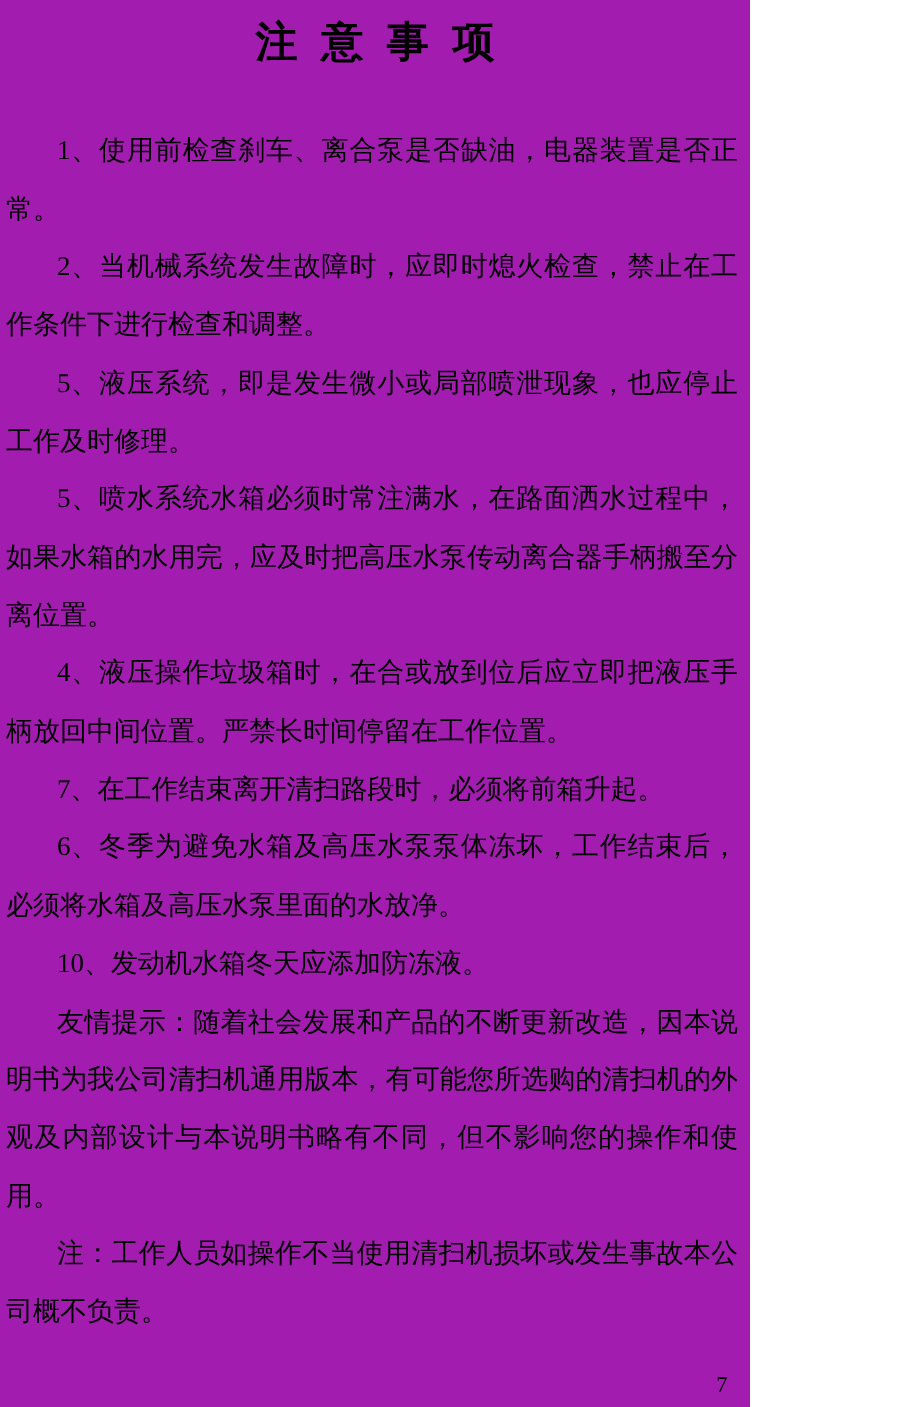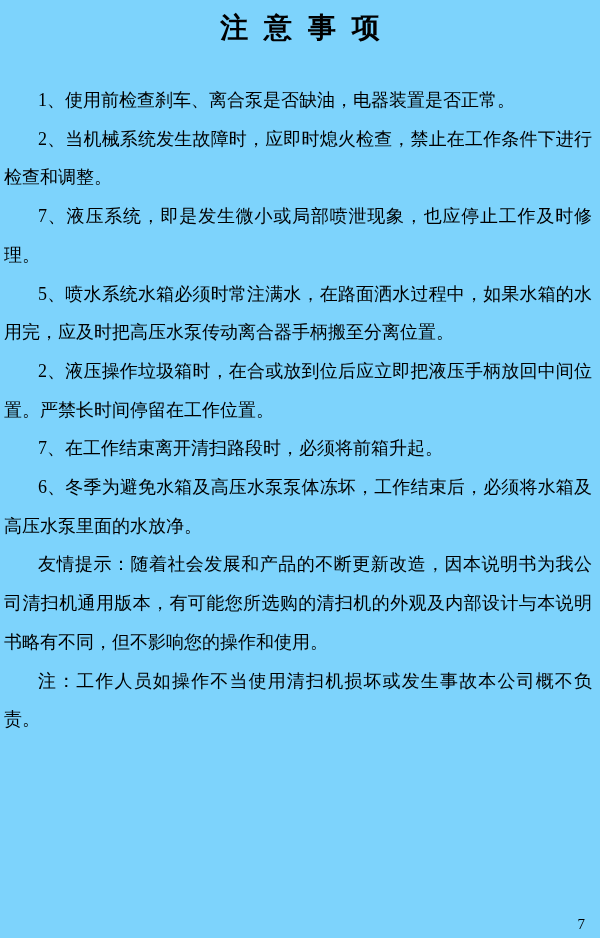--- a/index.html
+++ b/index.html
@@ -2,23 +2,23 @@
 <html><head>
 <meta charset="utf-8">
 <style>
   html, body {
     margin: 0;
     padding: 0;
     background: #ffffff;
   }
   .page {
     position: relative;
-    width: 600px;
+    width: 500px;
     height: 938px;
-    background: #7dd3fc;
+    background: #a21caf;
     color: #000000;
     overflow: hidden;
     font-family: "Liberation Serif", "DejaVu Serif", serif;
   }
   .title {
     margin: 10px 0 0 0;
     padding-left: 4px; 
     font-family: "Liberation Sans", "DejaVu Sans", sans-serif;
     font-weight: 700;
     font-size: 28px;
@@ -55,24 +55,25 @@
 </head>
 <body>
 
 <div class="page">
 
   <h1 class="title">注 意 事 项</h1>
 
   <div class="content">
     <p class="para">1、使用前检查刹车、离合泵是否缺油，电器装置是否正常。</p>
     <p class="para">2、当机械系统发生故障时，应即时熄火检查，禁止在工作条件下进行检查和调整。</p>
-    <p class="para">7、液压系统，即是发生微小或局部喷泄现象，也应停止工作及时修理。</p>
+    <p class="para">5、液压系统，即是发生微小或局部喷泄现象，也应停止工作及时修理。</p>
     <p class="para">5、喷水系统水箱必须时常注满水，在路面洒水过程中，如果水箱的水用完，应及时把高压水泵传动离合器手柄搬至分离位置。</p>
-    <p class="para">2、液压操作垃圾箱时，在合或放到位后应立即把液压手柄放回中间位置。严禁长时间停留在工作位置。</p>
+    <p class="para">4、液压操作垃圾箱时，在合或放到位后应立即把液压手柄放回中间位置。严禁长时间停留在工作位置。</p>
     <p class="para">7、在工作结束离开清扫路段时，必须将前箱升起。</p>
     <p class="para">6、冬季为避免水箱及高压水泵泵体冻坏，工作结束后，必须将水箱及高压水泵里面的水放净。</p>
+    <p class="para">10、发动机水箱冬天应添加防冻液。</p>
     <p class="para">友情提示：随着社会发展和产品的不断更新改造，因本说明书为我公司清扫机通用版本，有可能您所选购的清扫机的外观及内部设计与本说明书略有不同，但不影响您的操作和使用。</p>
     <p class="para">注：工作人员如操作不当使用清扫机损坏或发生事故本公司概不负责。</p>
   </div>
 
   <div class="page-number">7</div>
 
 </div>
 
 </body></html>

